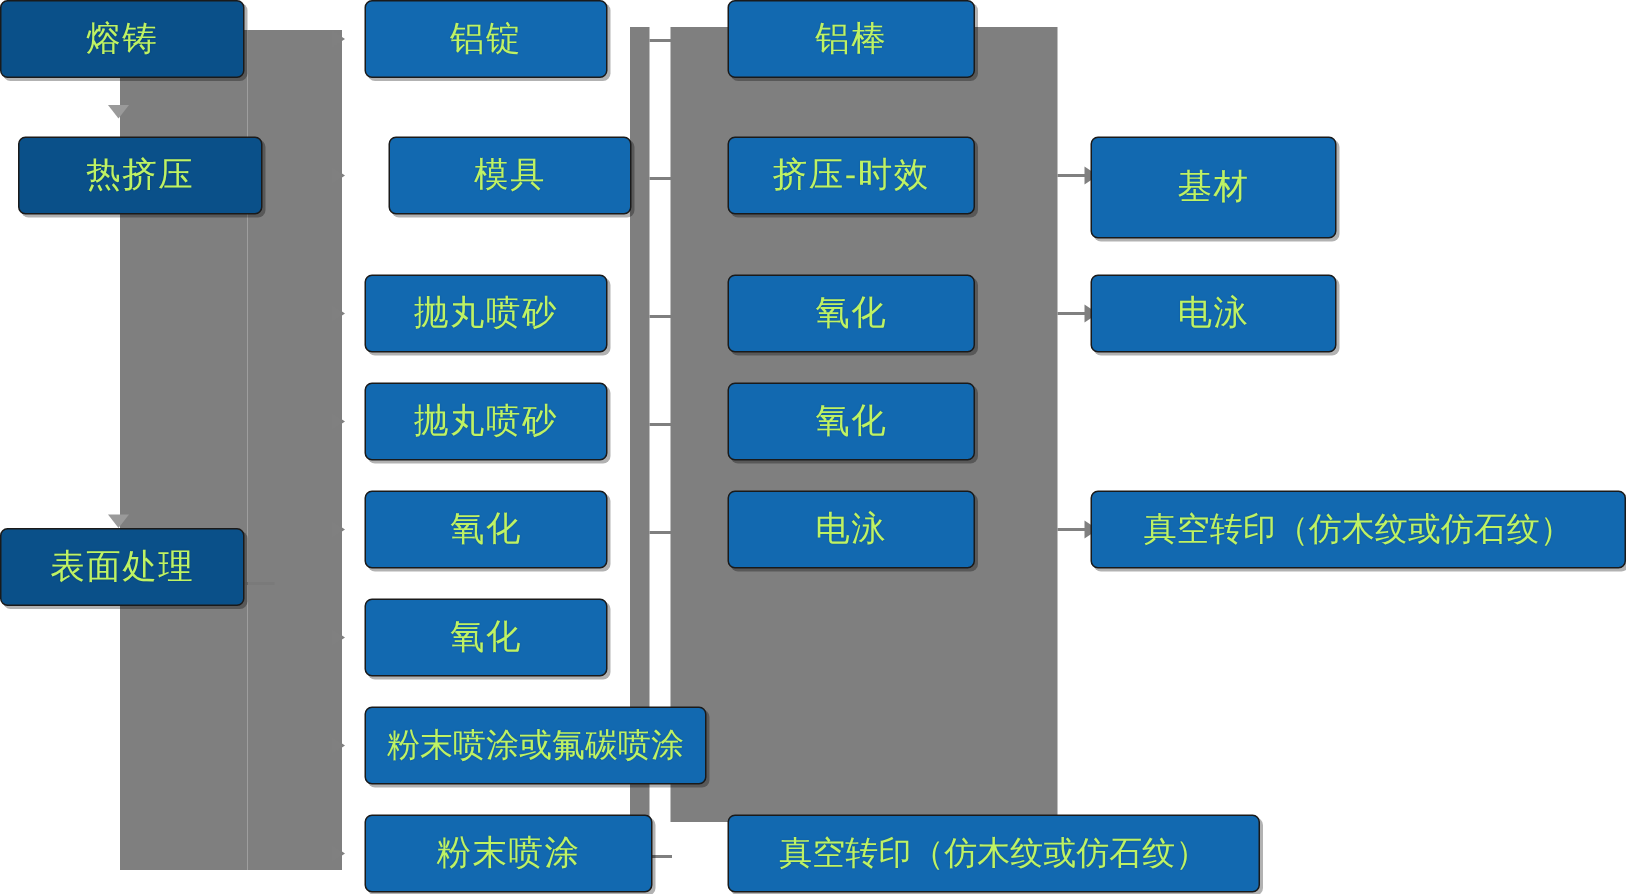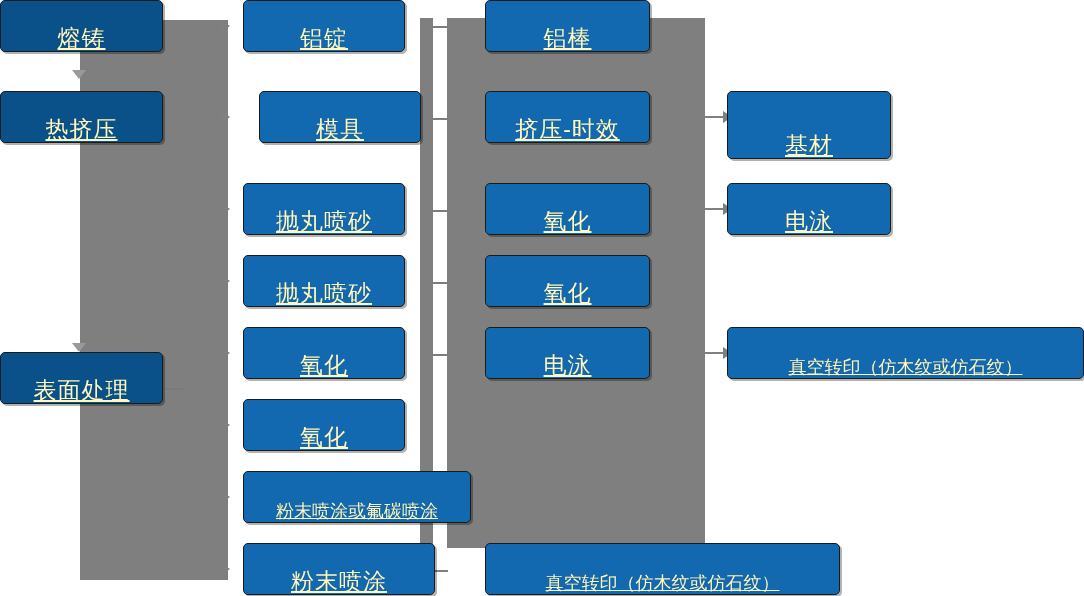--- a/index.html
+++ b/index.html
@@ -51,37 +51,36 @@
     border-right:7px solid transparent;
     border-top:9px solid #9a9a9a;
     z-index:3;
   }
 
   
   .box{
     position:absolute;
     box-sizing:border-box;
     display:flex;
-    align-items:flex-end;
+    align-items:center;
     justify-content:center;
-    color:#fef9c3;
+    color:#bef264;
     font-size:23px;
     line-height:1.1;
     letter-spacing:1px;
     border-radius:5px;
     border:1px solid #1a1a1a;
     z-index:5;
     white-space:nowrap;
     box-shadow:2px 2px 0 rgba(0,0,0,0.30);
     text-shadow:0 0 1px rgba(0,0,0,0.25);
-    text-decoration:underline;
   }
   .box.dark{ background:#0A5089; }
   .box.bright{ background:#1269B0; }
-  .box.wide{ font-size:18px; letter-spacing:0px; }
+  .box.wide{ font-size:22px; letter-spacing:0px; }
 
   
   .stub{
     position:absolute;
     height:2px;
     background:#7a7a7a;
     z-index:4;
   }
 </style>
 </head>
@@ -128,21 +127,21 @@
       <div class="arrow-line" style="left: 705px; top: 208px; width: 20px;"></div>
       <div class="arrow" style="left: 723px; top: 203px;"></div>
       <div class="arrow-line" style="left: 705px; top: 352px; width: 20px;"></div>
       <div class="arrow" style="left: 723px; top: 347px;"></div>
     </div>
 
   <div id="stages-layer">
       <div class="box dark" style="left: 0px; top: 0px; width: 163px; height: 52px;">
         <span>熔铸</span>
       </div>
-      <div class="box dark" style="left: 0px; top: 91px; width: 163px; height: 52px;">
+      <div class="box dark" style="left: 12px; top: 91px; width: 163px; height: 52px;">
         <span>热挤压</span>
       </div>
       <div class="box dark" style="left: 0px; top: 352px; width: 163px; height: 52px;">
         <span>表面处理</span>
       </div>
     </div>
   <div id="operations-layer">
       <div class="box bright" style="left: 243px; top: 0px; width: 162px; height: 52px;">
         <span>铝锭</span>
       </div>

